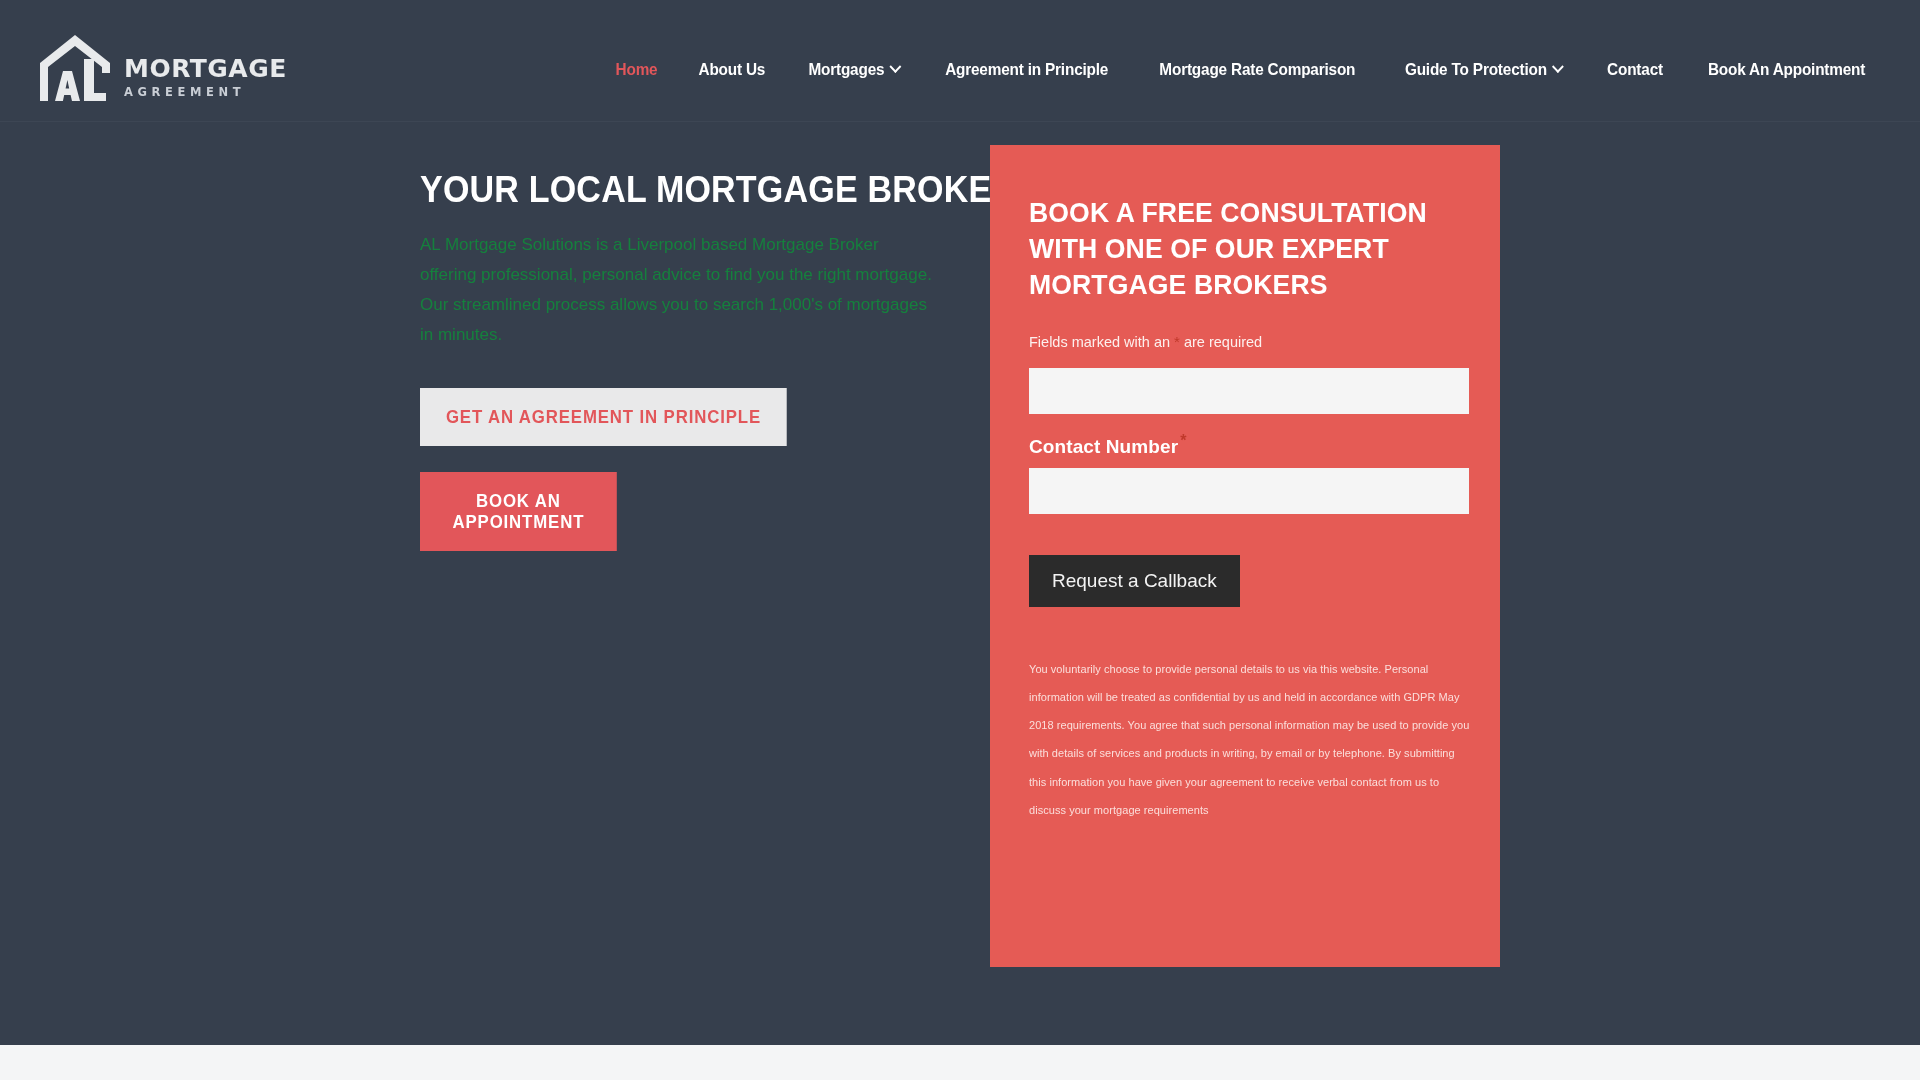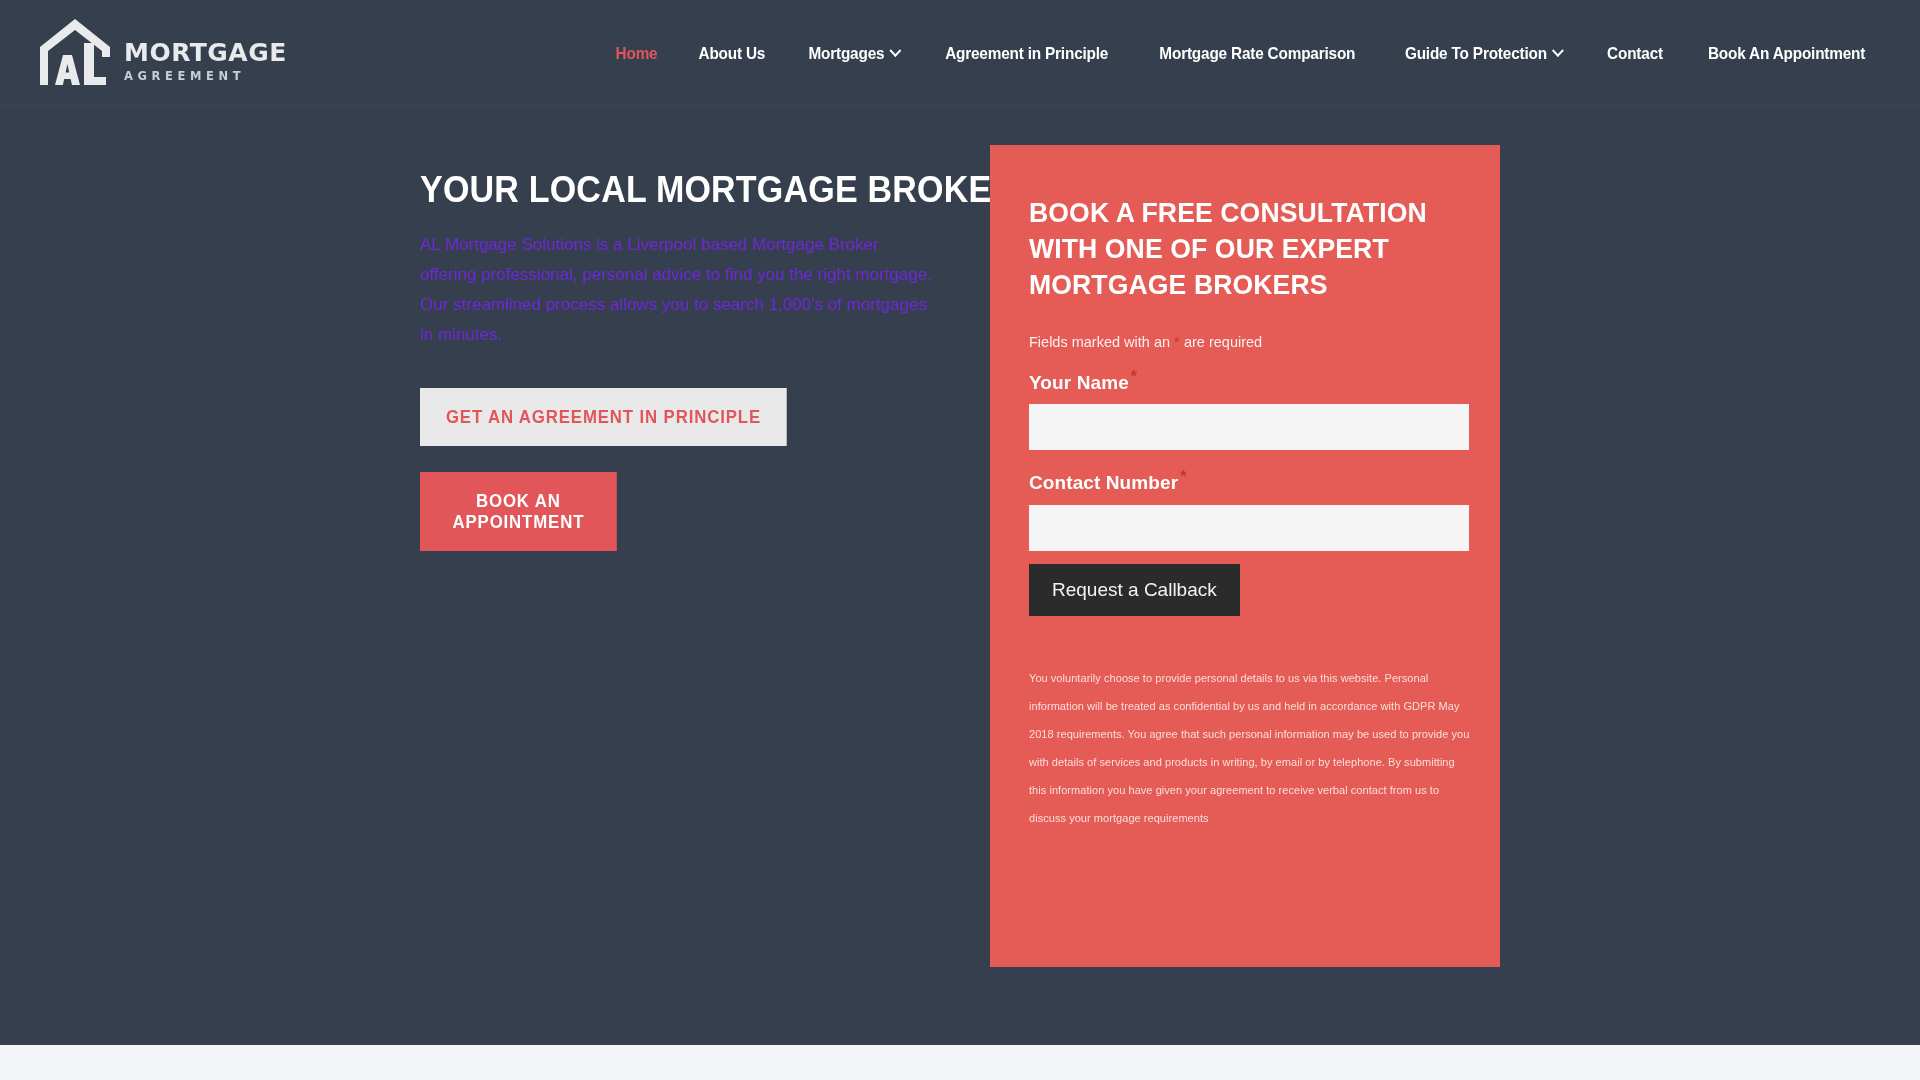--- a/index.html
+++ b/index.html
@@ -29,21 +29,21 @@
     top: 0;
     width: 1920px;
     height: 1045px;
     background: #363f4d;
   }
 
   
   .header {
     position: absolute;
     left: 0;
-    top: 0;
+    top: 16px;
     width: 1920px;
     height: 106px;
     background: #363f4d;
     border-bottom: 1px solid #3d4654;
   }
 
   .logo-wrap {
     position: absolute;
     left: 36px;
     top: 14px;
@@ -141,21 +141,21 @@
     transform: scaleX(0.92);
     transform-origin: left center;
     white-space: nowrap;
   }
 
   .hero-para {
     margin-top: 18px;
     font-family: "Liberation Sans", sans-serif;
     font-size: 17px;
     font-weight: 400;
-    color: #6d28d9;
+    color: #15803d;
     line-height: 1.78;
     width: 512px;
   }
 
   .btn-agreement {
     display: inline-block;
     margin-top: 37px;
     background: #e9e9ea;
     color: #e2565a;
     font-family: "Liberation Sans Narrow", "Liberation Sans", sans-serif;
@@ -249,21 +249,21 @@
     background: #f5f5f5;
     border: none;
     outline: none;
     font-family: "Liberation Sans", sans-serif;
     font-size: 16px;
     color: #333;
     padding: 0 12px;
   }
 
   .submit-btn {
-    margin-top: 13px;
+    margin-top: 41px;
     background: #2b2b2b;
     color: #f3f3f3;
     font-family: "Liberation Sans", sans-serif;
     font-size: 19px;
     font-weight: 400;
     border: none;
     padding: 15px 23px;
     cursor: pointer;
   }
 
@@ -352,23 +352,20 @@
 
     <h2 class="form-title">BOOK A FREE CONSULTATION WITH ONE OF OUR EXPERT MORTGAGE BROKERS</h2>
 
     <div class="required-note">
       <span>Fields marked with an</span>
       <span class="star">*</span>
       <span>are required</span>
     </div>
 
     <div class="field">
-      <label class="field-label">
-        <span>Your Name</span><span class="star">*</span>
-      </label>
       <input class="field-input" type="text" value="" style="">
     </div>
 
     <div class="field">
       <label class="field-label">
         <span>Contact Number</span><span class="star">*</span>
       </label>
       <input class="field-input" type="text" value="" style="">
     </div>
 

